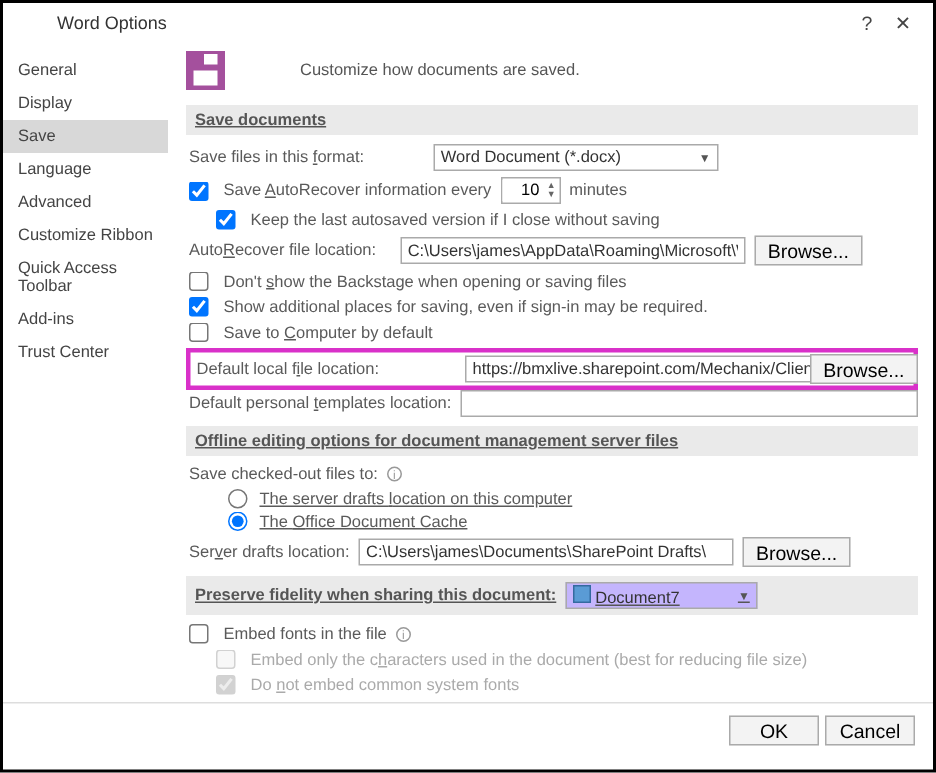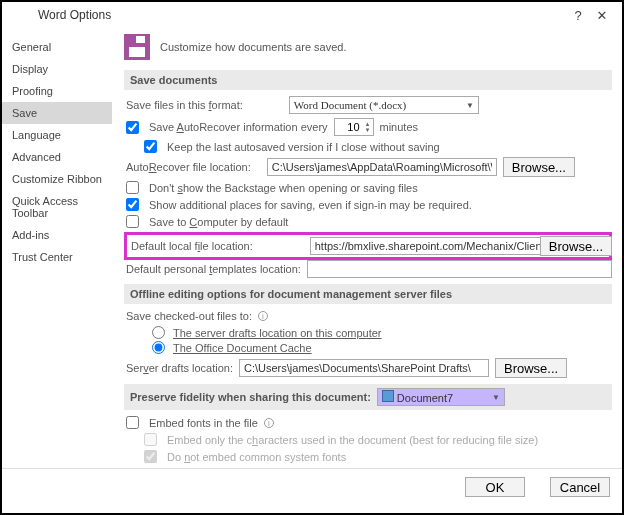--- a/index.html
+++ b/index.html
@@ -9,74 +9,73 @@
 .titlebar .help, .titlebar .close { width: 24px; text-align: center; font-size: 13px; color: #444; cursor: pointer; }
 .main { display: flex; height: 440px; }
 .sidebar { width: 110px; padding: 8px 0; }
 .sidebar .item { padding: 5px 10px; color: #444; cursor: pointer; }
 .sidebar .item.selected { background: #d8d8d8; }
 .content { flex: 1; padding: 6px 10px 6px 12px; overflow-y: auto; color: #5a5a5a; }
 .header-row { display: flex; align-items: center; gap: 10px; margin-bottom: 10px; }
 .floppy { width: 26px; height: 26px; background: #a4509d; position: relative; }
 .floppy::before { content: ""; position: absolute; top: 2px; right: 5px; width: 9px; height: 7px; background: #fff; }
 .floppy::after { content: ""; position: absolute; bottom: 3px; left: 5px; right: 5px; height: 10px; background: #fff; }
-.section-header { background: #eaeaea; padding: 4px 6px; font-weight: bold; color: #555; margin: 6px 0; }
+.section-header { background: #eaeaea; padding: 4px 6px; font-weight: bold; color: #555; margin: 6px 0; text-decoration: underline; }
 .row { display: flex; align-items: center; gap: 6px; margin: 4px 0; padding-left: 2px; }
 .indent { padding-left: 20px; }
 .row label { white-space: nowrap; }
 .text-input { border: 1px solid #aaa; padding: 2px 4px; font-size: 11px; height: 18px; background: #fff; color: #333; }
 .select { border: 1px solid #aaa; padding: 1px 4px; font-size: 11px; height: 18px; background: #fff; color: #333; display: inline-flex; align-items: center; justify-content: space-between; cursor: pointer; }
 .select .arrow { font-size: 8px; color: #555; }
 .btn { border: 1px solid #aaa; background: #f3f3f3; padding: 2px 8px; font-size: 13px; height: 20px; cursor: pointer; }
 .spinner { display: inline-flex; align-items: center; border: 1px solid #aaa; height: 18px; }
 .spinner input { border: none; width: 28px; text-align: right; font-size: 11px; padding: 1px 3px; }
 .spinner .arrows { display: flex; flex-direction: column; font-size: 6px; line-height: 6px; padding: 0 2px; color: #666; }
 input[type=checkbox], input[type=radio] { margin: 0 4px 0 0; }
 .radio-row { display: flex; align-items: center; gap: 4px; padding-left: 28px; margin: 2px 0; text-decoration: underline; }
 .highlight { border: 3px solid #d931c9; padding: 2px; margin: 2px 0; }
 .disabled { color: #aaa; }
-.footer { display: flex; justify-content: flex-end; gap: 25px; padding: 8px 12px; border-top: 1px solid #ddd; }
+.footer { display: flex; justify-content: flex-end; gap: 4px; padding: 8px 12px; border-top: 1px solid #ddd; }
 .info-icon { display: inline-block; width: 10px; height: 10px; border: 1px solid #999; border-radius: 50%; font-size: 8px; line-height: 10px; text-align: center; color: #999; }
 .doc-icon { display: inline-block; width: 12px; height: 12px; background: #5a9bd5; border: 1px solid #346aa0; margin-right: 3px; }
 u { text-decoration: underline; }
 </style>
 </head>
 <body>
 
 <div class="titlebar">
   <span class="title">Word Options</span>
   <span class="help">?</span>
   <span class="close">✕</span>
 </div>
 
 <div class="main">
   <div class="sidebar">
     <div class="item">General</div>
     <div class="item">Display</div>
-    <div class="item">Proofing</div>
     <div class="item selected">Save</div>
     <div class="item">Language</div>
     <div class="item">Advanced</div>
     <div class="item">Customize Ribbon</div>
     <div class="item">Quick Access Toolbar</div>
     <div class="item">Add-ins</div>
     <div class="item">Trust Center</div>
   </div>
 
   <div class="content">
     <div class="header-row">
       <div class="floppy"></div>
-      <span style="color:#555;">Customize how documents are saved.</span>
+      <span style="color:#555;margin-left:40px;">Customize how documents are saved.</span>
     </div>
 
     <div class="section-header">Save documents</div>
 
     <div class="row">
       <label>Save files in this <u>f</u>ormat:</label>
-      <div class="select" style="width:190px; margin-left:40px;font-family:Liberation Serif, serif;">
+      <div class="select" style="width:190px; margin-left:40px;">
         <span>Word Document (*.docx)</span>
         <span class="arrow">▼</span>
       </div>
     </div>
 
     <div class="row">
       <input type="checkbox" checked="" style="">
       <label><span>Save </span><u>A</u><span>utoRecover information every</span></label>
       <div class="spinner">
         <input type="text" value="10" style="">

